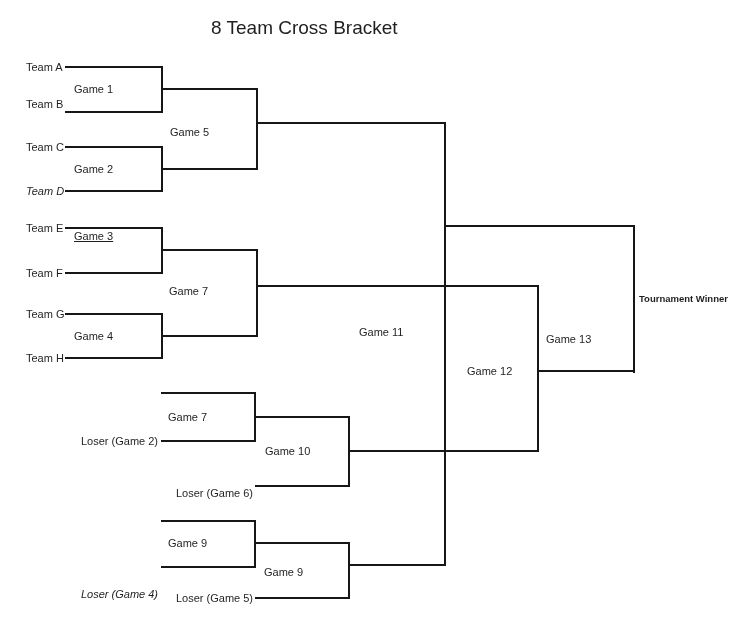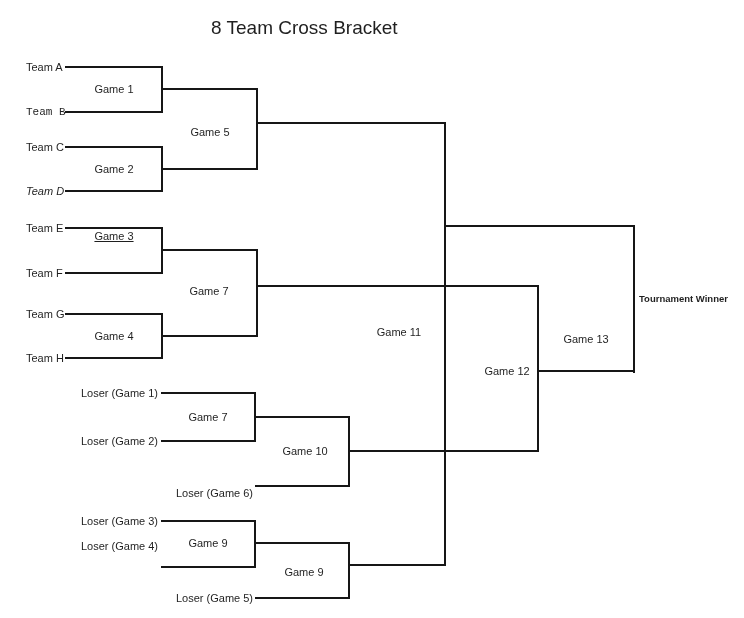--- a/index.html
+++ b/index.html
@@ -15,42 +15,42 @@
     overflow: hidden;
   }
   .hl { position: absolute; height: 2px; background: var(--line, #161616); }
   .vl { position: absolute; width: 2px;  background: var(--line, #161616); }
   .lbl {
     position: absolute;
     font-size: 11px; line-height: 16px;
     color: var(--text, #1f1f1f);
     white-space: nowrap;
   }
-  .game  { width: 80px; text-align: center; }
+  .game  { width: 80px; text-align: left; }
   .loser { width: 119px; text-align: right; }
   .title {
     position: absolute; left: 211px; top: 16px;
     font-size: 19px; line-height: 24px;
     color: var(--text, #1f1f1f); white-space: nowrap;
   }
   .winner {
     position: absolute; left: 639px; top: 292px;
     font-size: 9.5px; line-height: 14px; font-weight: bold;
     color: var(--text, #1f1f1f); white-space: nowrap;
   }
 </style>
 </head>
 <body style="--line: #161616; --text: #1f1f1f; --background: #ffffff;">
 
 <div class="canvas">
 
   <div class="title">8 Team Cross Bracket</div>
 
   <div class="lbl" style="left:26px; top:59px;">Team A</div>
-  <div class="lbl" style="left:26px; top:104px;font-family:Liberation Mono, monospace;">Team B</div>
+  <div class="lbl" style="left:26px; top:96px;">Team B</div>
   <div class="lbl" style="left:26px; top:139px;">Team C</div>
   <div class="lbl" style="left:26px; top:183px;font-style:italic;">Team D</div>
   <div class="lbl" style="left:26px; top:220px;">Team E</div>
   <div class="lbl" style="left:26px; top:265px;">Team F</div>
   <div class="lbl" style="left:26px; top:306px;">Team G</div>
   <div class="lbl" style="left:26px; top:350px;">Team H</div>
 
   <div class="hl" style="left:65px; top:66px;  width:97px;"></div>
   <div class="hl" style="left:65px; top:111px; width:97px;"></div>
   <div class="hl" style="left:65px; top:146px; width:97px;"></div>
@@ -107,22 +107,20 @@
   <div class="lbl game" style="left:170px; top:124px;">Game 5</div>
   <div class="lbl game" style="left:169px; top:283px;">Game 7</div>
   <div class="lbl game" style="left:168px; top:409px;">Game 7</div>
   <div class="lbl game" style="left:168px; top:535px;">Game 9</div>
   <div class="lbl game" style="left:264px; top:564px;">Game 9</div>
   <div class="lbl game" style="left:265px; top:443px;">Game 10</div>
   <div class="lbl game" style="left:359px; top:324px;">Game 11</div>
   <div class="lbl game" style="left:467px; top:363px;">Game 12</div>
   <div class="lbl game" style="left:546px; top:291px;margin-top:40px;">Game 13</div>
 
-  <div class="lbl loser" style="left:39px;  top:385px;">Loser (Game 1)</div>
   <div class="lbl loser" style="left:39px;  top:433px;">Loser (Game 2)</div>
-  <div class="lbl loser" style="left:39px;  top:513px;">Loser (Game 3)</div>
-  <div class="lbl loser" style="left:39px;  top:538px;">Loser (Game 4)</div>
+  <div class="lbl loser" style="left:39px;  top:586px;font-style:italic;">Loser (Game 4)</div>
   <div class="lbl loser" style="left:134px; top:590px;">Loser (Game 5)</div>
   <div class="lbl loser" style="left:134px; top:478px;margin-top:7px;">Loser (Game 6)</div>
 
   <div class="winner">Tournament Winner</div>
 
 </div>
 
 </body></html>

